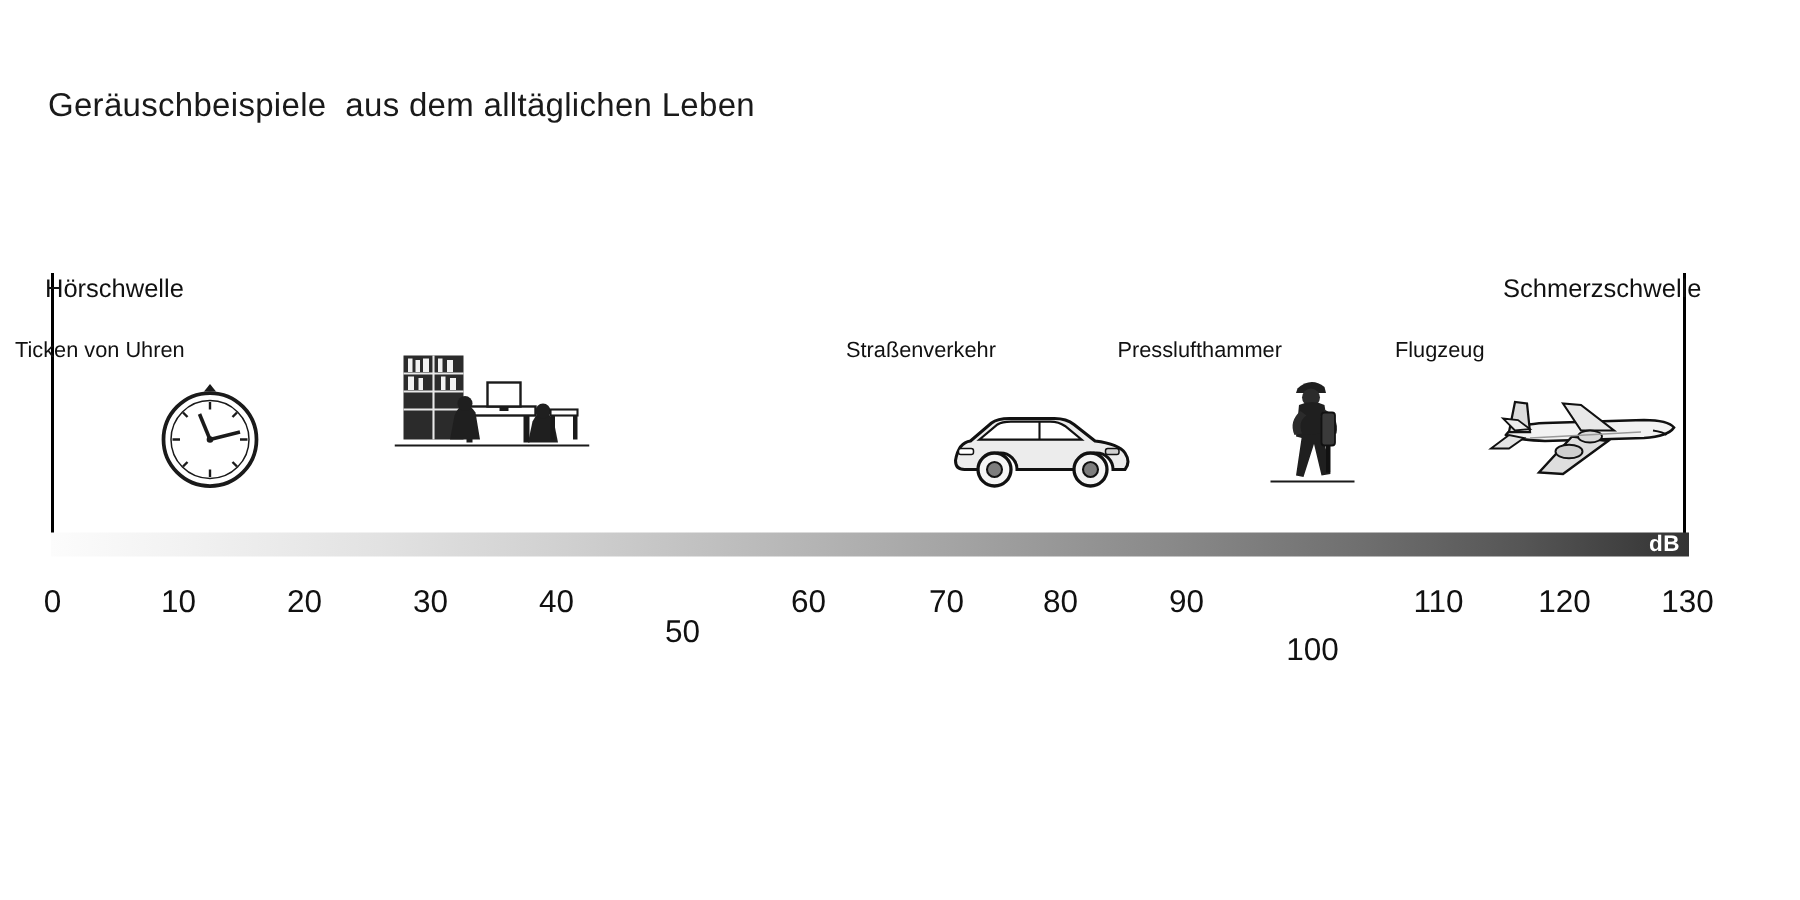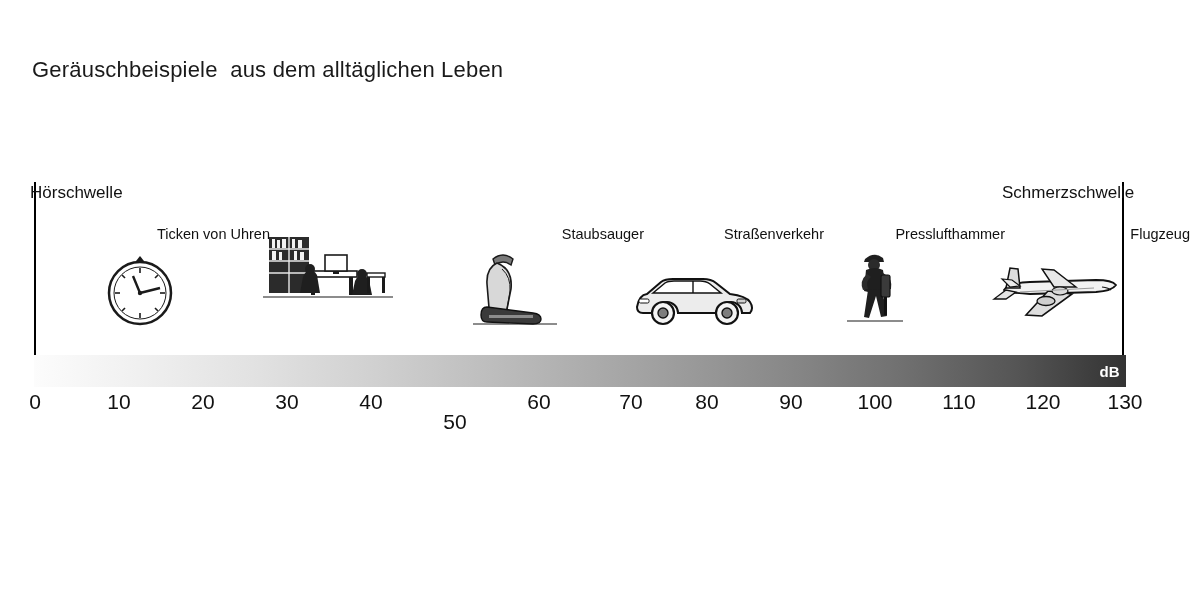--- a/index.html
+++ b/index.html
@@ -49,21 +49,21 @@
     color: #111111;
     white-space: nowrap;
   }
 
   
   #scale-bar {
     position: absolute;
     left: 34px;
     top: 355px;
     width: 1092px;
-    height: 32px;
+    height: 16px;
     background: linear-gradient(to right, #fcfcfc 0%, #f2f2f2 8%, #e2e2e2 20%,
                 #cfcfcf 32%, #b9b9b9 44%, #a2a2a2 56%, #8a8a8a 68%,
                 #6f6f6f 80%, #555555 90%, #3d3d3d 97%, #333333 100%);
   }
   #db-unit {
     position: absolute;
     right: 6px;
     top: 50%;
     transform: translateY(-50%);
     font-size: 15px;
@@ -79,21 +79,21 @@
     font-size: 21px;
     color: #111111;
     transform: translateX(-50%);
     white-space: nowrap;
   }
 
   
   .source {
     position: absolute;
     transform: translateX(-50%);
-    text-align: right;
+    text-align: left;
     width: 260px;
   }
   .source-label {
     font-size: 14.5px;
     color: #111111;
     white-space: nowrap;
     line-height: 18px;
   }
   .source-icon {
     margin-top: 6px;
@@ -179,36 +179,20 @@
         <circle cx="99" cy="41" r="5" fill="#1f1f1f"></circle>
 
         <rect x="104" y="40" width="18" height="4" fill="#ffffff" stroke="#1a1a1a" stroke-width="1.4"></rect>
         <rect x="104" y="44" width="3" height="16" fill="#1a1a1a"></rect>
         <rect x="119" y="44" width="3" height="16" fill="#1a1a1a"></rect>
         <line x1="0" y1="64" x2="130" y2="64" stroke="#1a1a1a" stroke-width="1.2"></line>
       </svg>
     </div>
   </div>
 
-  <div class="source" style="left:514px; top:225px;">
-    <div class="source-label">Staubsauger</div>
-    <div class="source-icon">
-      <svg width="86" height="78" viewBox="0 0 86 78">
-
-        <path d="M22 10 q10 -8 20 0 l-2 6 q-8 -6 -16 0 z" fill="#7a7a7a" stroke="#1a1a1a" stroke-width="1.4"></path>
-
-        <path d="M26 14 q16 6 14 26 l-4 20 q-1 6 -9 6 q-8 0 -9 -7 l-2 -24 q-1 -16 10 -21 z" fill="#d8d8d8" stroke="#1a1a1a" stroke-width="1.6"></path>
-        <path d="M31 20 q9 8 8 22 l-3 18" fill="none" stroke="#1a1a1a" stroke-width="1"></path>
-
-        <path d="M16 58 l46 6 q8 1 8 6 q0 5 -8 5 l-46 -2 q-6 0 -6 -7 q0 -8 6 -8 z" fill="#3a3a3a" stroke="#111111" stroke-width="1.4"></path>
-        <rect x="18" y="66" width="44" height="3" fill="#8c8c8c"></rect>
-        <line x1="2" y1="75" x2="86" y2="75" stroke="#1a1a1a" stroke-width="1"></line>
-      </svg>
-    </div>
-  </div>
 
   <div class="source" style="left:694px; top:225px;">
     <div class="source-label">Straßenverkehr</div>
     <div class="source-icon">
       <svg width="126" height="62" viewBox="0 0 126 62">
         <path d="M6 42 q2 -12 10 -13 l14 -12 q4 -3 12 -3 h30 q8 0 13 4 l14 11 q16 2 20 8 q4 6 0 11 h-8
                  a11 11 0 0 0 -22 0 h-42 a11 11 0 0 0 -22 0 h-13 q-6 0 -6 -6 z" fill="#ececec" stroke="#111111" stroke-width="2"></path>
         <path d="M22 28 l12 -10 q3 -2 9 -2 h26 q6 0 10 3 l11 9 z" fill="#ffffff" stroke="#111111" stroke-width="1.5"></path>
         <line x1="62" y1="16" x2="62" y2="28" stroke="#111111" stroke-width="1.4"></line>
         <rect x="8" y="34" width="10" height="4" rx="1.5" fill="#ffffff" stroke="#111111" stroke-width="1"></rect>
@@ -275,18 +259,18 @@
   <div class="tick-label" style="left:35px;">0</div>
   <div class="tick-label" style="left:119px;">10</div>
   <div class="tick-label" style="left:203px;">20</div>
   <div class="tick-label" style="left:287px;">30</div>
   <div class="tick-label" style="left:371px;">40</div>
   <div class="tick-label" style="left:455px;margin-top:20px;">50</div>
   <div class="tick-label" style="left:539px;">60</div>
   <div class="tick-label" style="left:592px;margin-left:39px;">70</div>
   <div class="tick-label" style="left:707px;">80</div>
   <div class="tick-label" style="left:791px;">90</div>
-  <div class="tick-label" style="left:875px;">100</div>
+  <div class="tick-label" style="left:875px;margin-top:32px;">100</div>
   <div class="tick-label" style="left:959px;">110</div>
   <div class="tick-label" style="left:1043px;">120</div>
   <div class="tick-label" style="left:1125px;">130</div>
 
 </div>
 
 </body></html>

